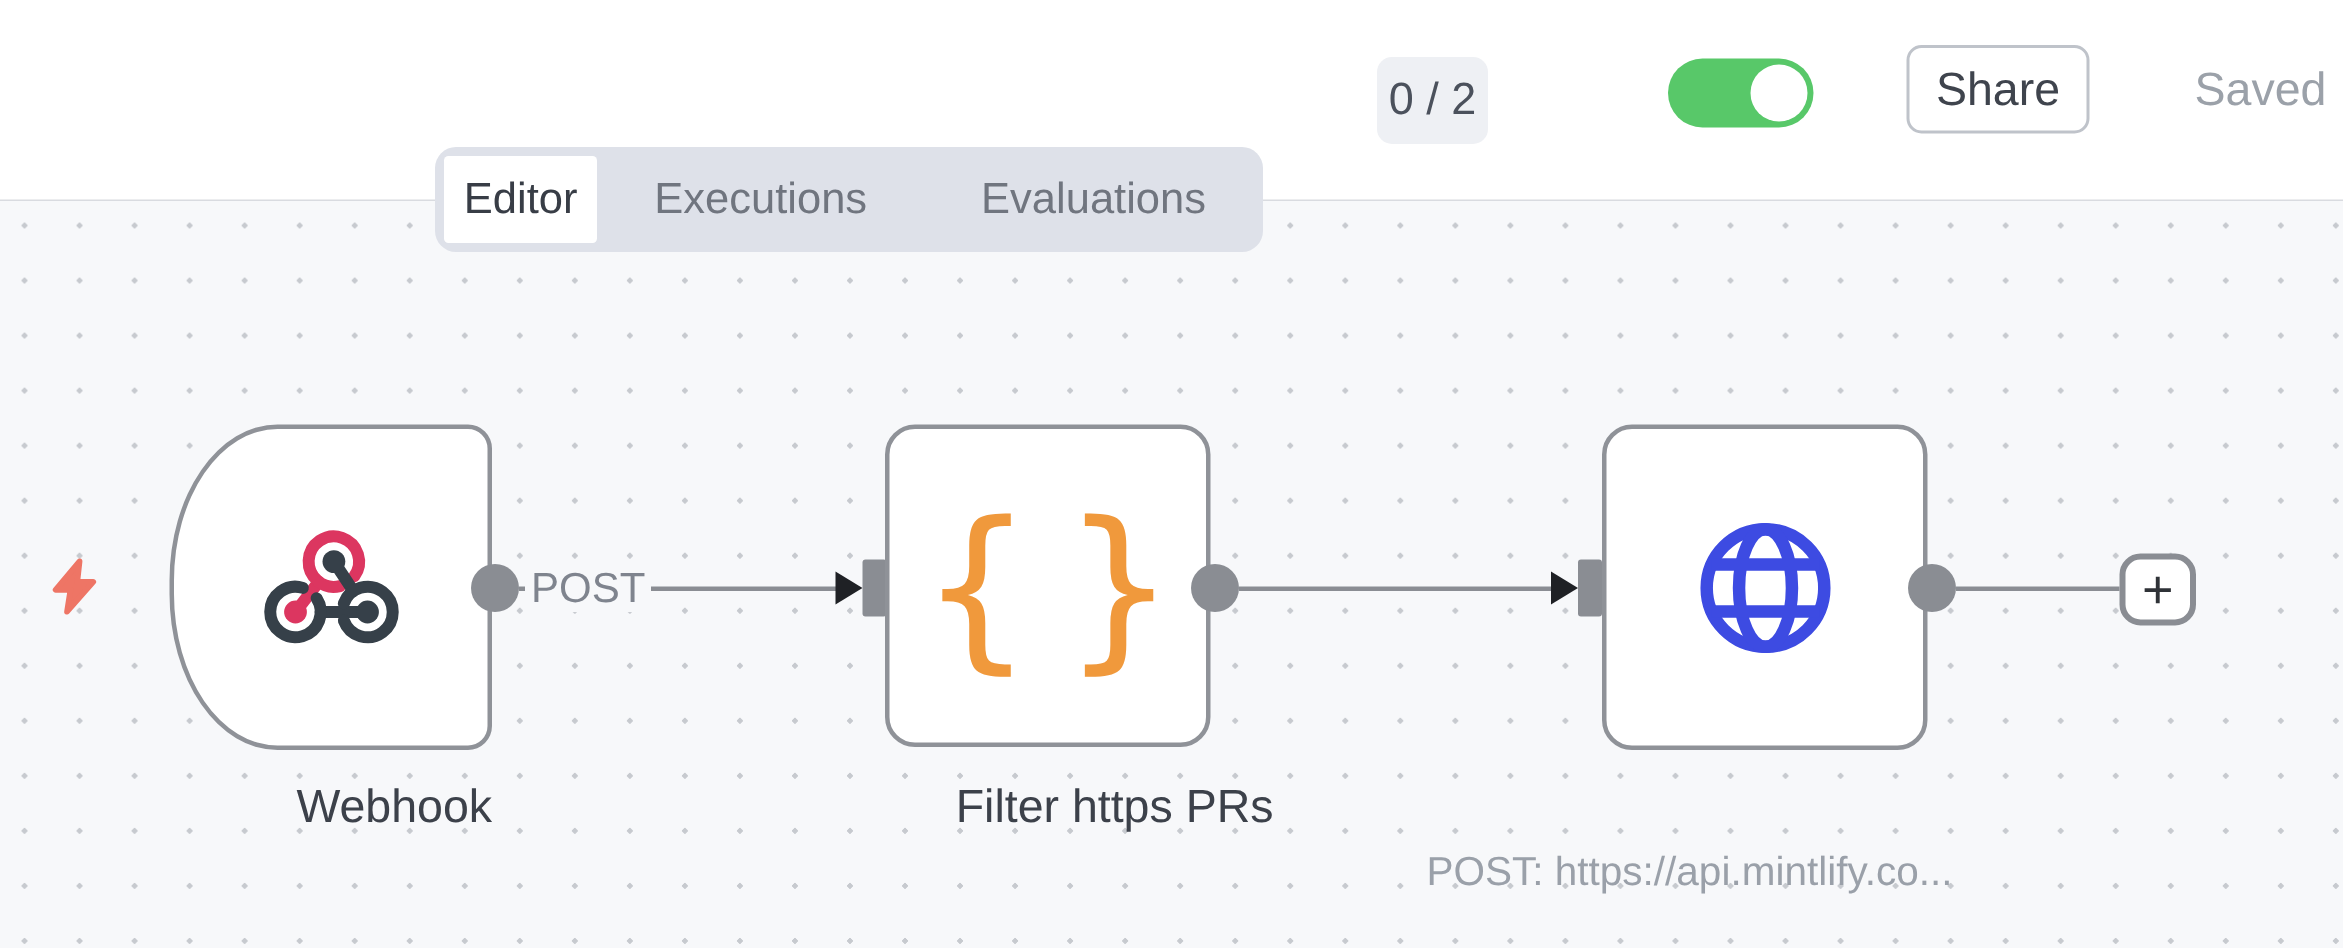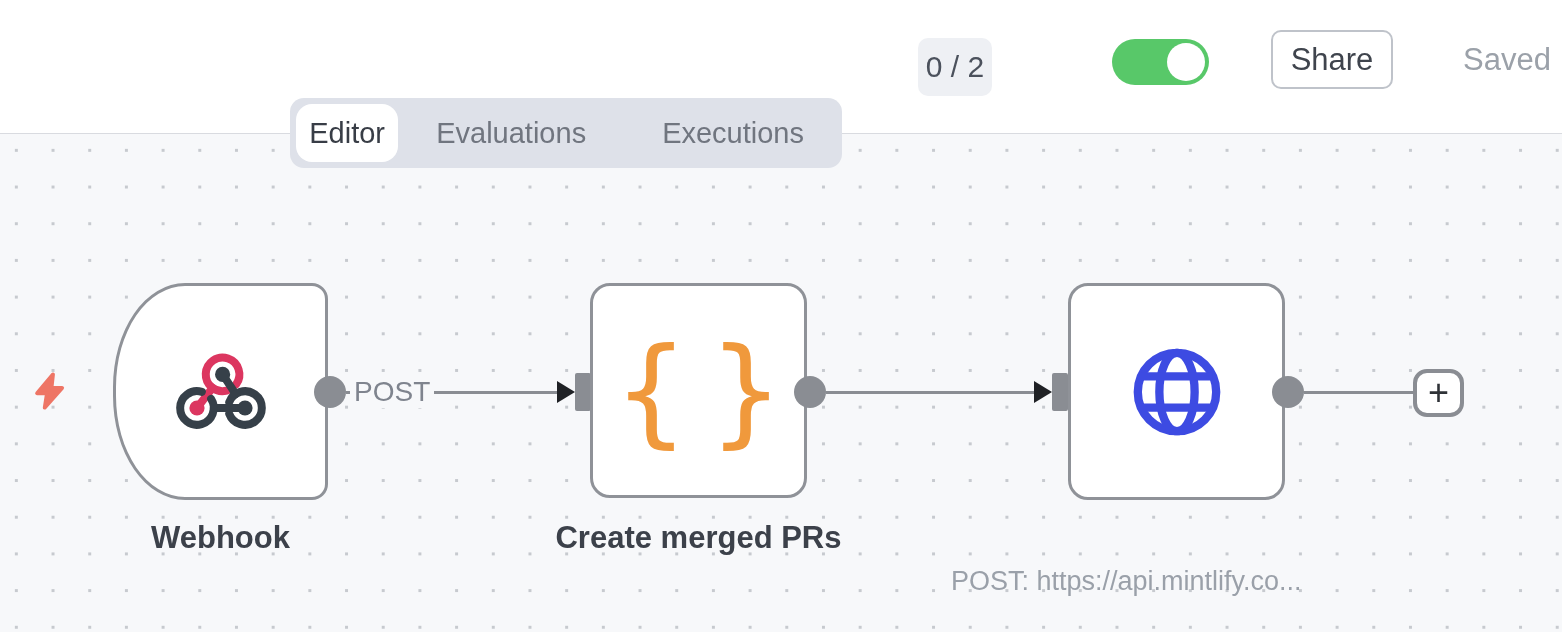--- a/index.html
+++ b/index.html
@@ -23,21 +23,21 @@
     background:#fff; border:2px solid #bfc3ca; border-radius:10px; color:#3f444d;
     font-size:31px; font-weight:500; display:flex; align-items:center; justify-content:center;
     cursor:pointer; }
   .saved-status { position:absolute; left:1443px; top:30px; height:59px; line-height:59px;
     color:#9ba1a9; font-size:31px; font-weight:500;margin-left:20px; }
 
   
   .tabbar { position:absolute; left:290px; top:98px; width:552px; height:70px;
     background:#dee1e9; border-radius:14px; display:flex; align-items:center; z-index:5; }
   .tab-active { margin-left:6px; width:118px; height:58px; background:#ffffff;
-    border-radius:16px; display:flex; align-items:center; justify-content:center;
+    border-radius:3px; display:flex; align-items:center; justify-content:center;
     font-size:29px; color:#383d46; font-weight:500; cursor:pointer; }
   .tab { padding:0 38px; font-size:29px; color:#70757f; font-weight:500; cursor:pointer; }
 
   
   .canvas { position:absolute; left:0; top:134px; width:1562px; height:498px;
     background-color:#f7f8fa;
     background-image:radial-gradient(circle, #c7cacf 1.7px, transparent 1.9px);
     background-size:36.7px 36.7px; background-position:-2px -2px; z-index:1; }
 
   .node { position:absolute; background:#ffffff; border:3px solid #8f9298;
@@ -51,22 +51,22 @@
     background:#8a8d93; cursor:pointer; }
   .in-port { position:absolute; width:16px; height:38px; background:#8a8d93;
     border-radius:2px; top:239px; cursor:pointer; }
   .arrow-head { position:absolute; width:0; height:0; top:247px;
     border-top:11px solid transparent; border-bottom:11px solid transparent;
     border-left:18px solid #1f2125; }
   .conn { position:absolute; height:3.5px; background:#8a8d93; top:256.5px; }
   .conn-label { position:absolute; top:242px; background:#f7f8fa; padding:0 4px;
     color:#7f848e; font-size:28px; line-height:32px; z-index:2; }
 
-  .node-label { position:absolute; top:386px; text-align:center; font-size:31px;
-    font-weight:700; color:#3c414a; }
+  .node-label { position:absolute; top:386px; text-align:right; font-size:31px;
+    font-weight:400; color:#3c414a; }
   .node-subtitle { position:absolute; top:432px; font-size:27px;
     color:#9aa0a9; }
 
   .add-node-btn { position:absolute; left:1413px; top:235px; width:51px; height:48px;
     background:#fff; border:4px solid #8a8d93; border-radius:14px; color:#2f3237;
     font-size:36px; font-weight:300; line-height:38px; display:flex; align-items:center;
     justify-content:center; cursor:pointer; }
 
   .bolt { position:absolute; left:31px; top:238px; width:38px; height:38px; }
 
@@ -84,22 +84,22 @@
     <div class="issues-badge">0 / 2</div>
     <div class="toggle">
       <div class="knob"></div>
     </div>
     <button class="share-btn">Share</button>
     <div class="saved-status">Saved</div>
   </div>
 
   <div class="tabbar">
     <div class="tab-active">Editor</div>
+    <div class="tab">Executions</div>
     <div class="tab">Evaluations</div>
-    <div class="tab">Executions</div>
   </div>
 
   <div class="canvas">
 
     <svg class="bolt" viewBox="0 0 100 100">
       <polygon points="58,6 16,56 42,56 36,94 82,42 54,42" fill="#EE7565" stroke="#EE7565" stroke-width="10" stroke-linejoin="round"></polygon>
     </svg>
 
     <div class="node node-webhook">
       <svg width="96" height="96" viewBox="0 0 120 120">
@@ -141,17 +141,17 @@
         <line x1="13.5" y1="34" x2="86.5" y2="34" stroke="#3D4BE2" stroke-width="8.5"></line>
         <line x1="13.5" y1="66" x2="86.5" y2="66" stroke="#3D4BE2" stroke-width="8.5"></line>
       </svg>
     </div>
     <div class="out-dot" style="left:1272px; top:242px;"></div>
 
     <div class="conn" style="left:1304px; width:109px;"></div>
     <div class="add-node-btn">+</div>
 
     <div class="node-label" style="left:113px; width:215px;">Webhook</div>
-    <div class="node-label" style="left:548px; width:301px;">Create merged PRs</div>
+    <div class="node-label" style="left:548px; width:301px;">Filter https PRs</div>
     <div class="node-subtitle" style="left:951px; width:452px;">POST: https://api.mintlify.co...</div>
 
   </div>
 </div>
 
 </body></html>

